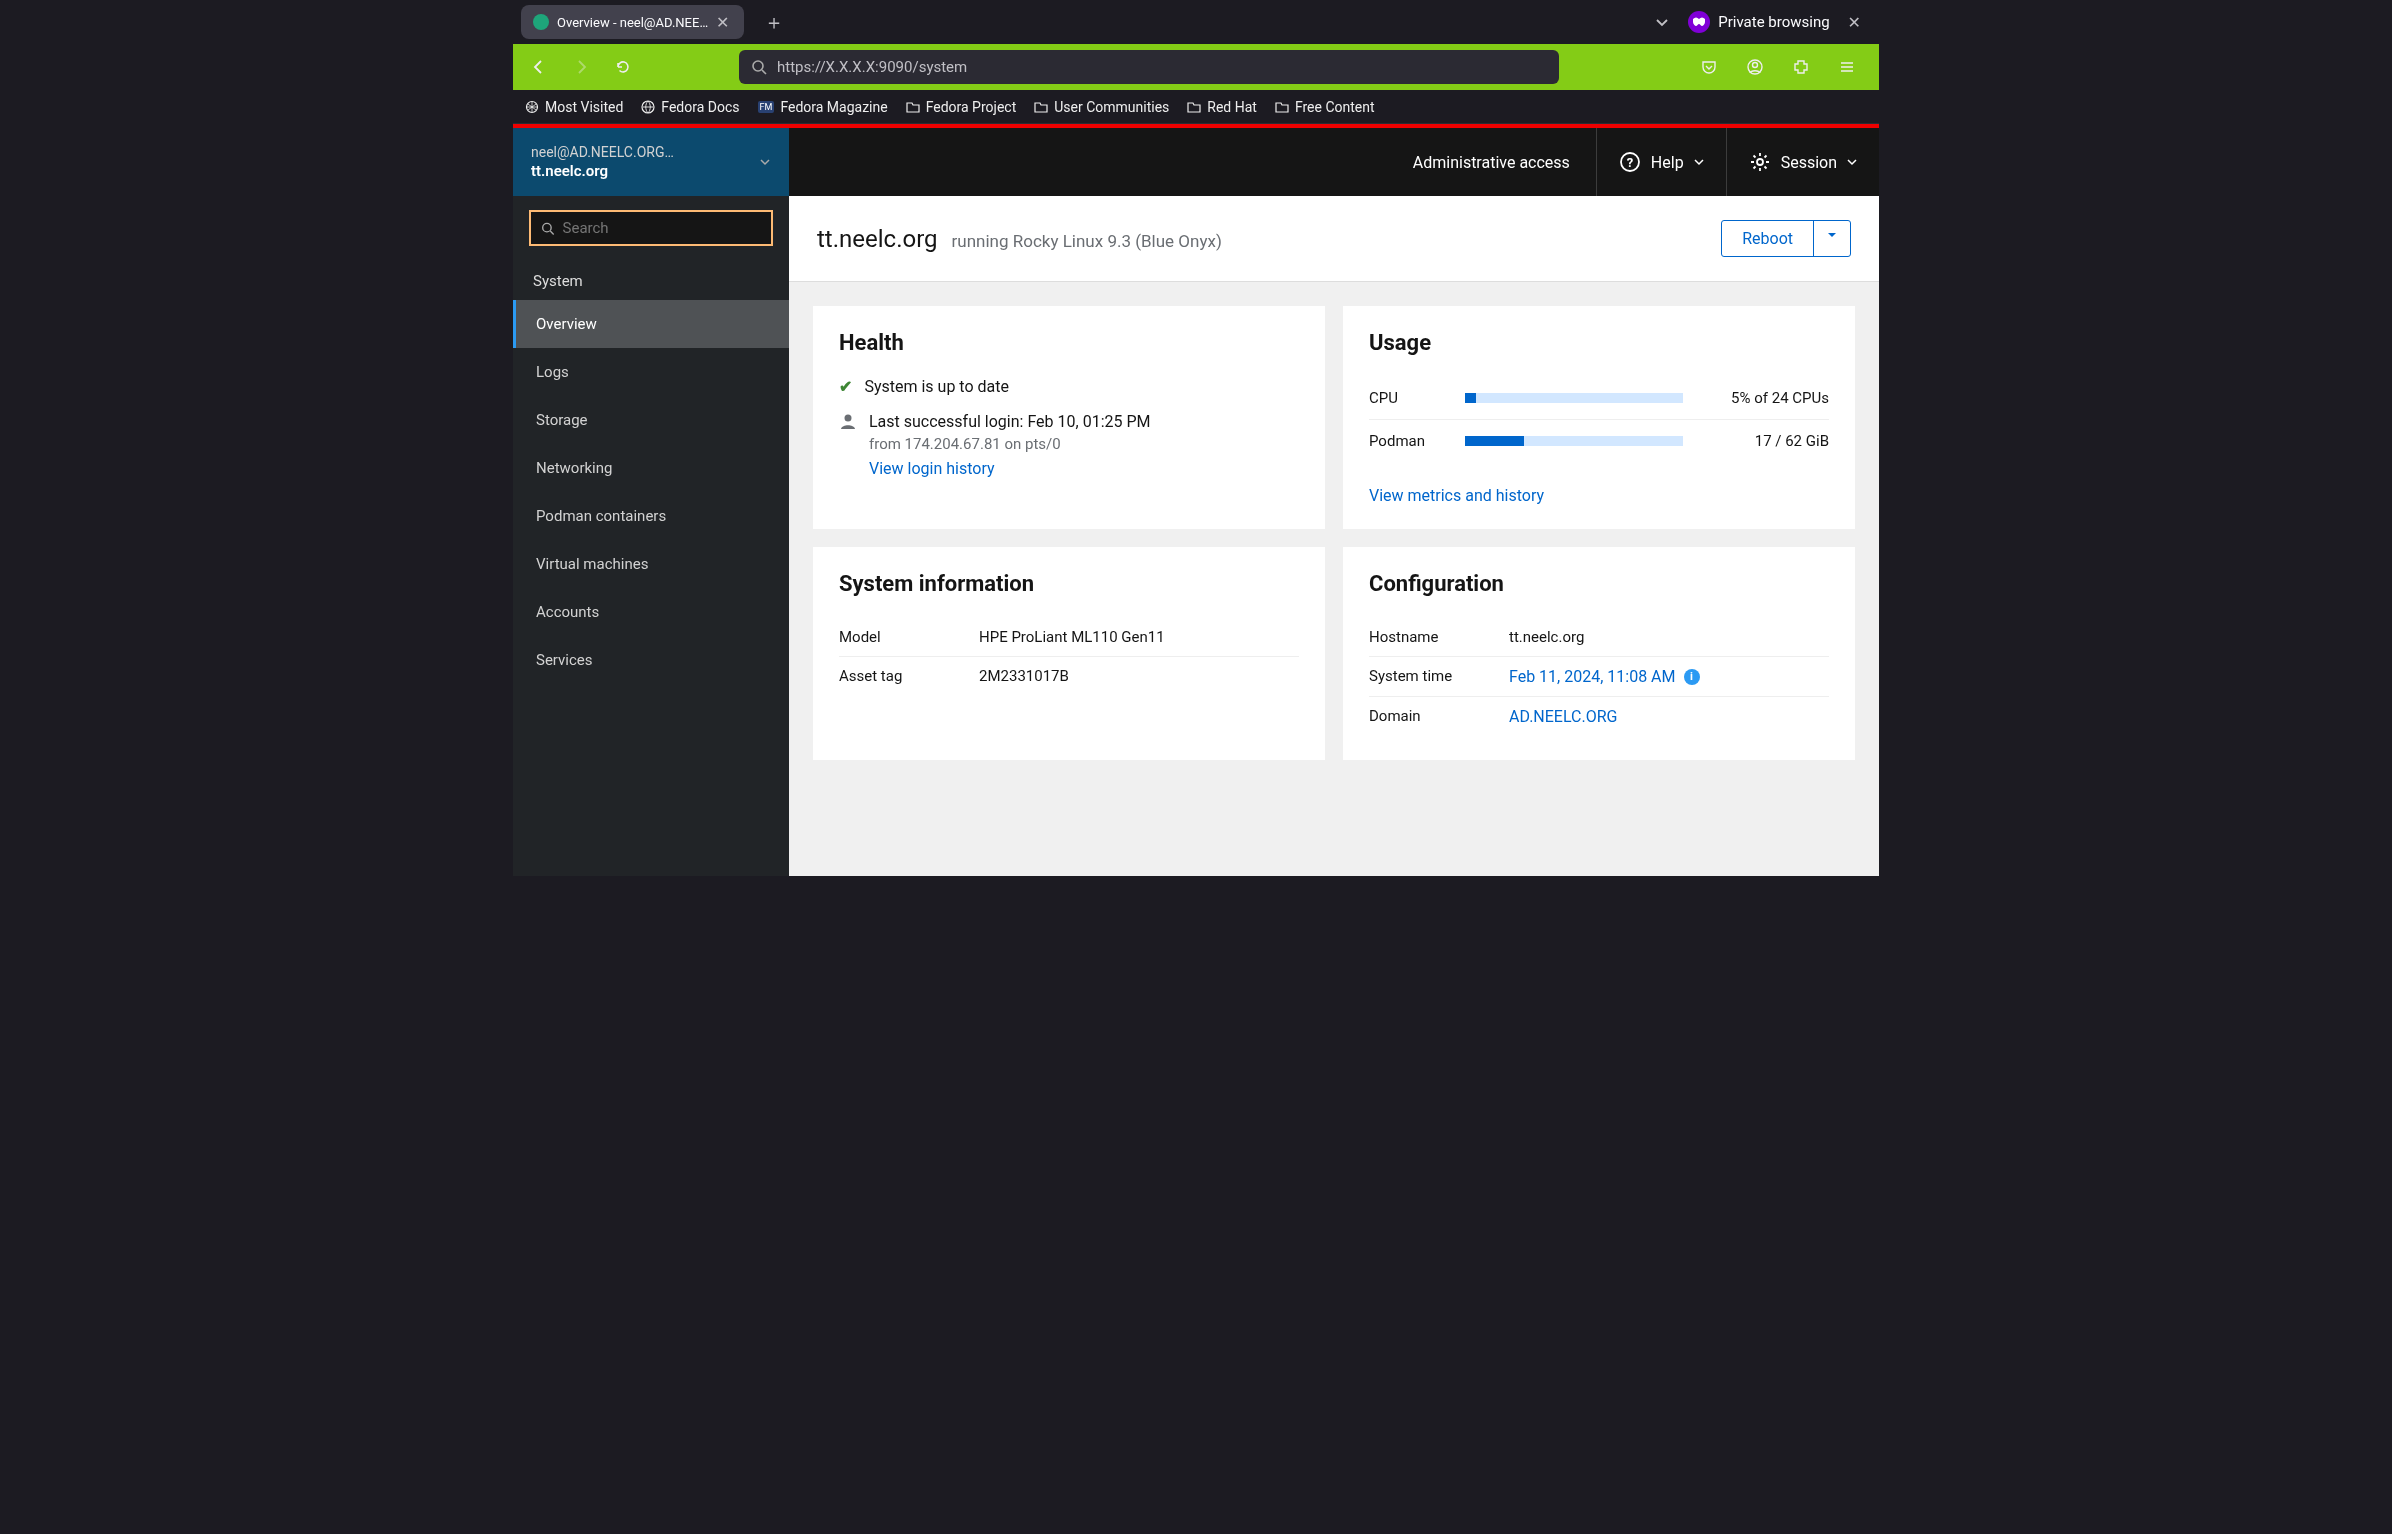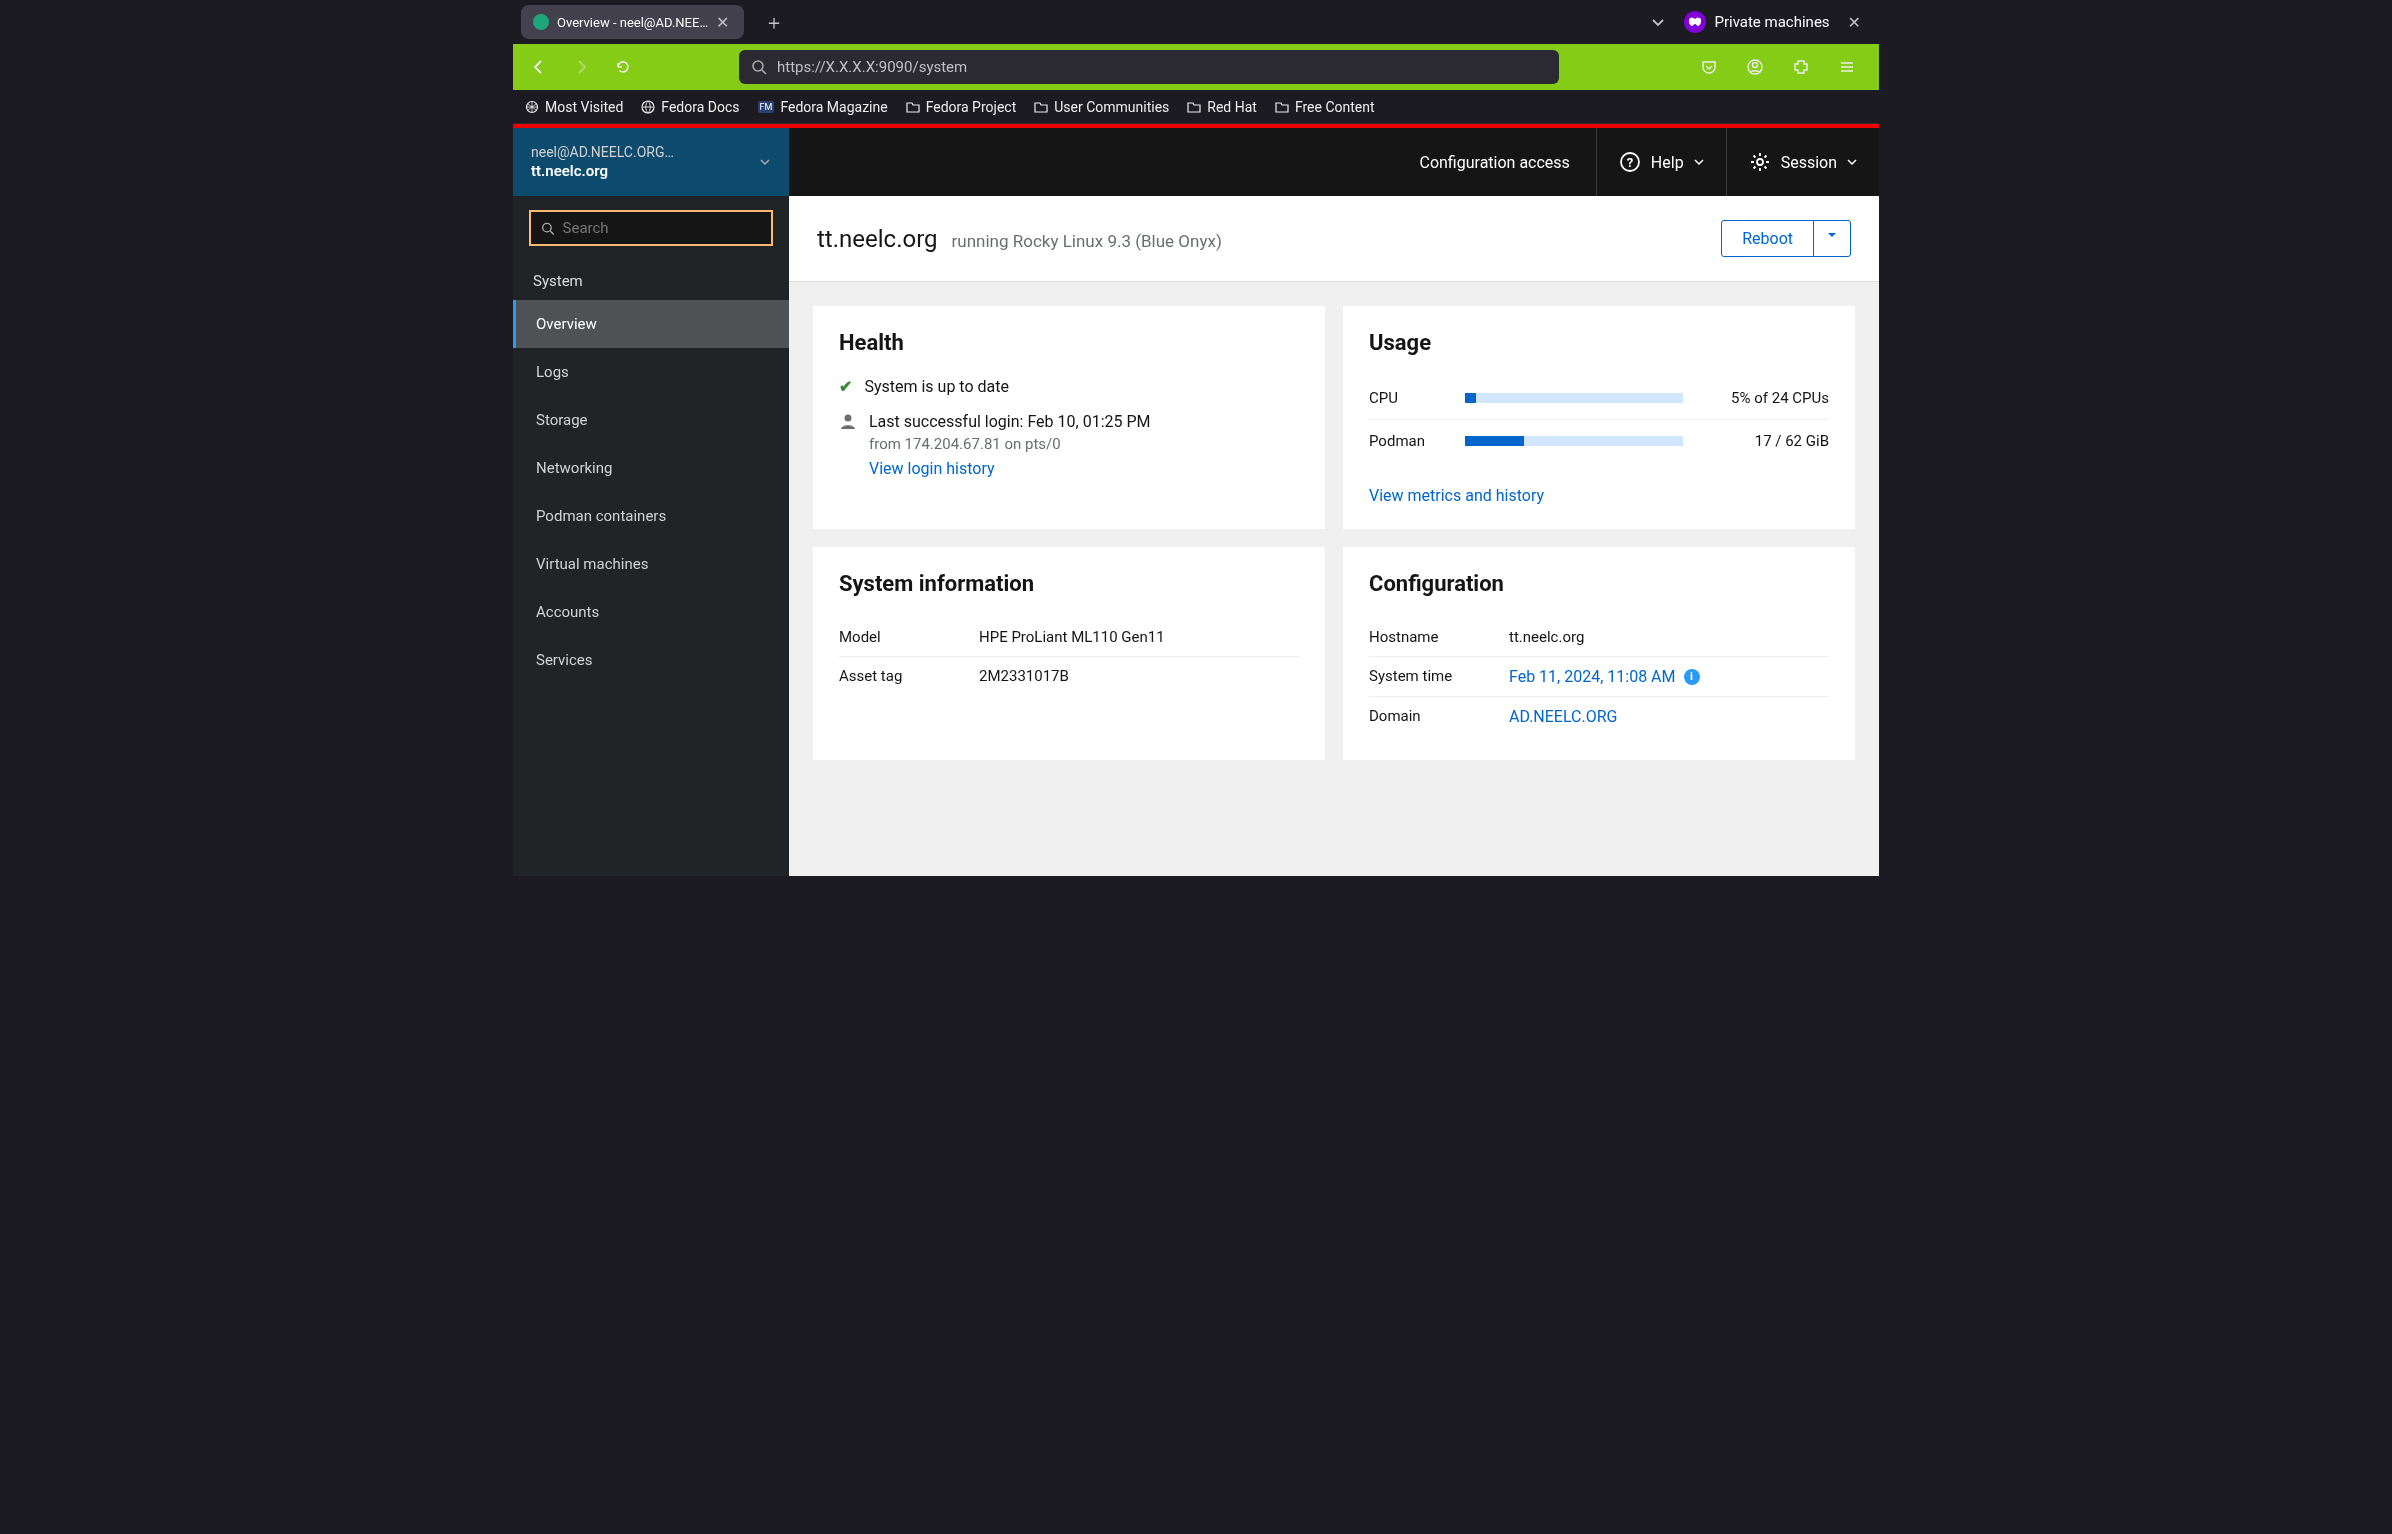--- a/index.html
+++ b/index.html
@@ -101,21 +101,21 @@
       <svg width="16" height="16" viewBox="0 0 16 16">
           <path d="M3 6l5 5 5-5" stroke="currentColor" stroke-width="1.8" fill="none"></path>
         </svg>
     </span>
     <div class="private-badge">
       <span class="private-icon">
         <svg width="14" height="10" viewBox="0 0 14 10">
             <path d="M1 2c2-2 4-2 6 0 2-2 4-2 6 0v3c0 2-2 4-3 4s-2-2-3-2-2 2-3 2-3-2-3-4z" fill="#fff"></path>
           </svg>
       </span>
-      <span>Private machines</span>
+      <span>Private browsing</span>
     </div>
     <span style="color:#c0bfc5; font-size:16px">✕</span>
   </div>
 </div>
 
 <div class="nav-bar">
   <div class="nav-btn">
       <svg width="18" height="18" viewBox="0 0 18 18">
         <path d="M11 3l-6 6 6 6" stroke="#eee" stroke-width="1.8" fill="none"></path>
       </svg>
@@ -241,21 +241,21 @@
         <div class="nav-item">Podman containers</div>
         <div class="nav-item">Virtual machines</div>
         <div class="nav-item">Accounts</div>
         <div class="nav-item">Services</div>
       </div>
   </div>
 
   <div class="content-wrap">
     <div class="masthead">
       <div class="masthead-right" style="width:100%; justify-content:flex-end">
-        <div class="admin-access">Configuration access</div>
+        <div class="admin-access">Administrative access</div>
         <div class="mh-btn">
           <svg width="22" height="22" viewBox="0 0 22 22">
               <circle cx="11" cy="11" r="9" stroke="#fff" stroke-width="1.8" fill="none"></circle>
               <text x="11" y="16" text-anchor="middle" font-size="13" fill="#fff" font-weight="bold">?</text>
             </svg>
           <span>Help</span>
           <svg width="10" height="10" viewBox="0 0 10 10">
               <path d="M1 3l4 4 4-4" stroke="#fff" stroke-width="1.5" fill="none"></path>
             </svg>
         </div>

